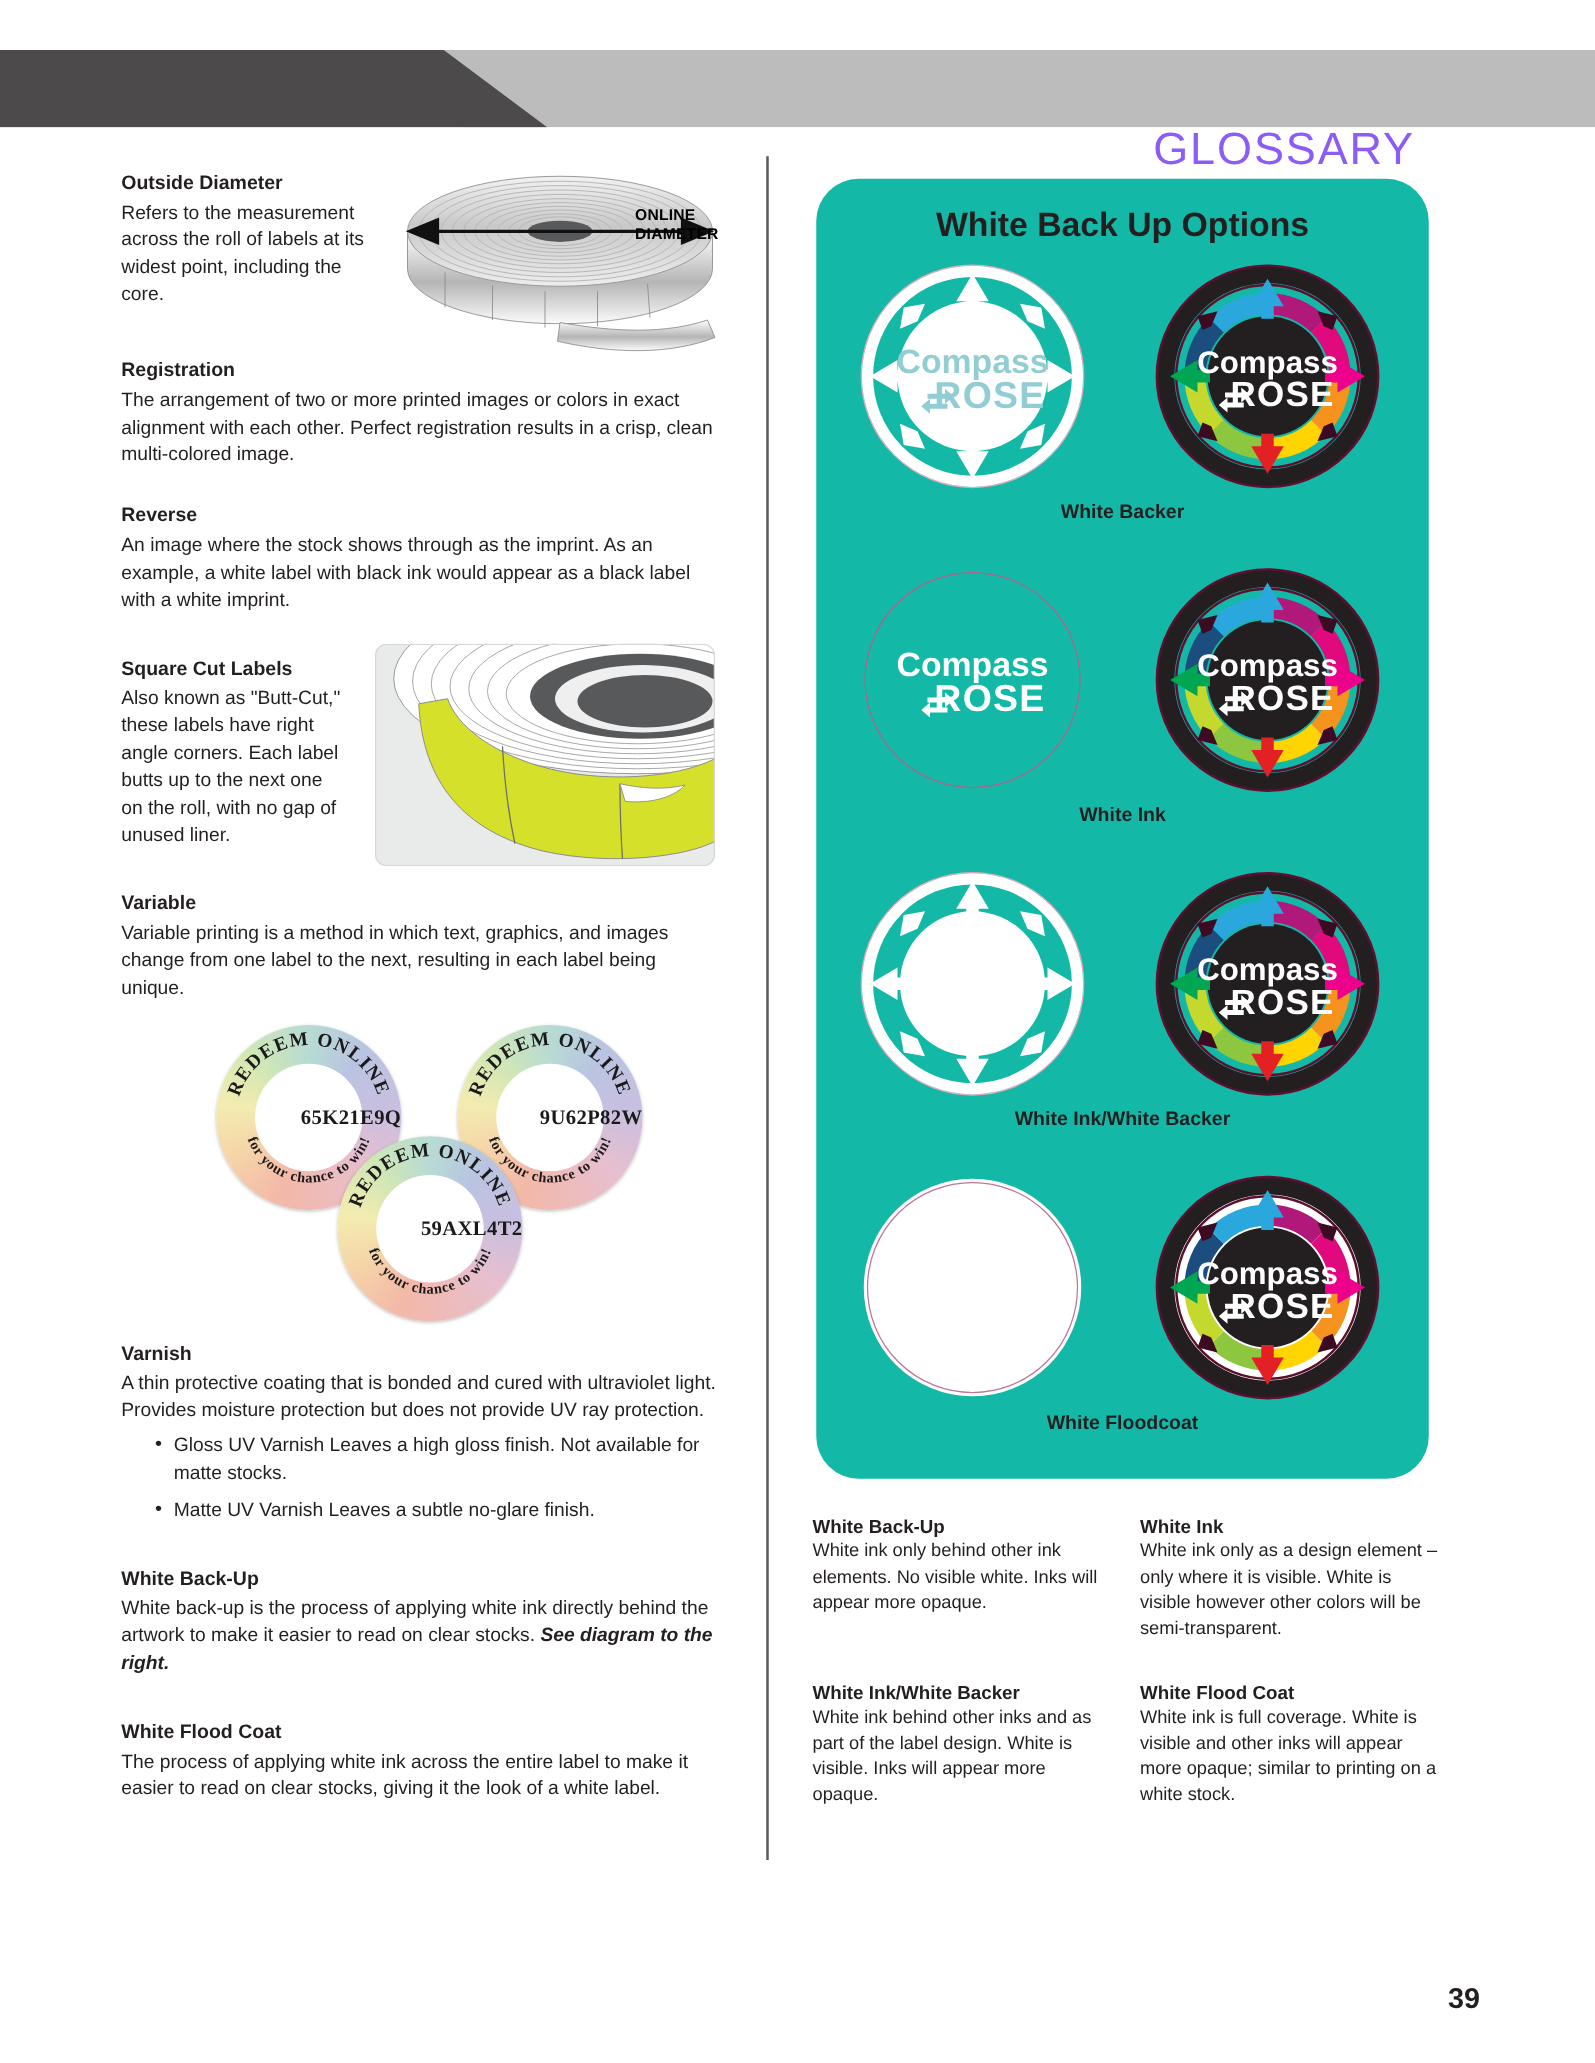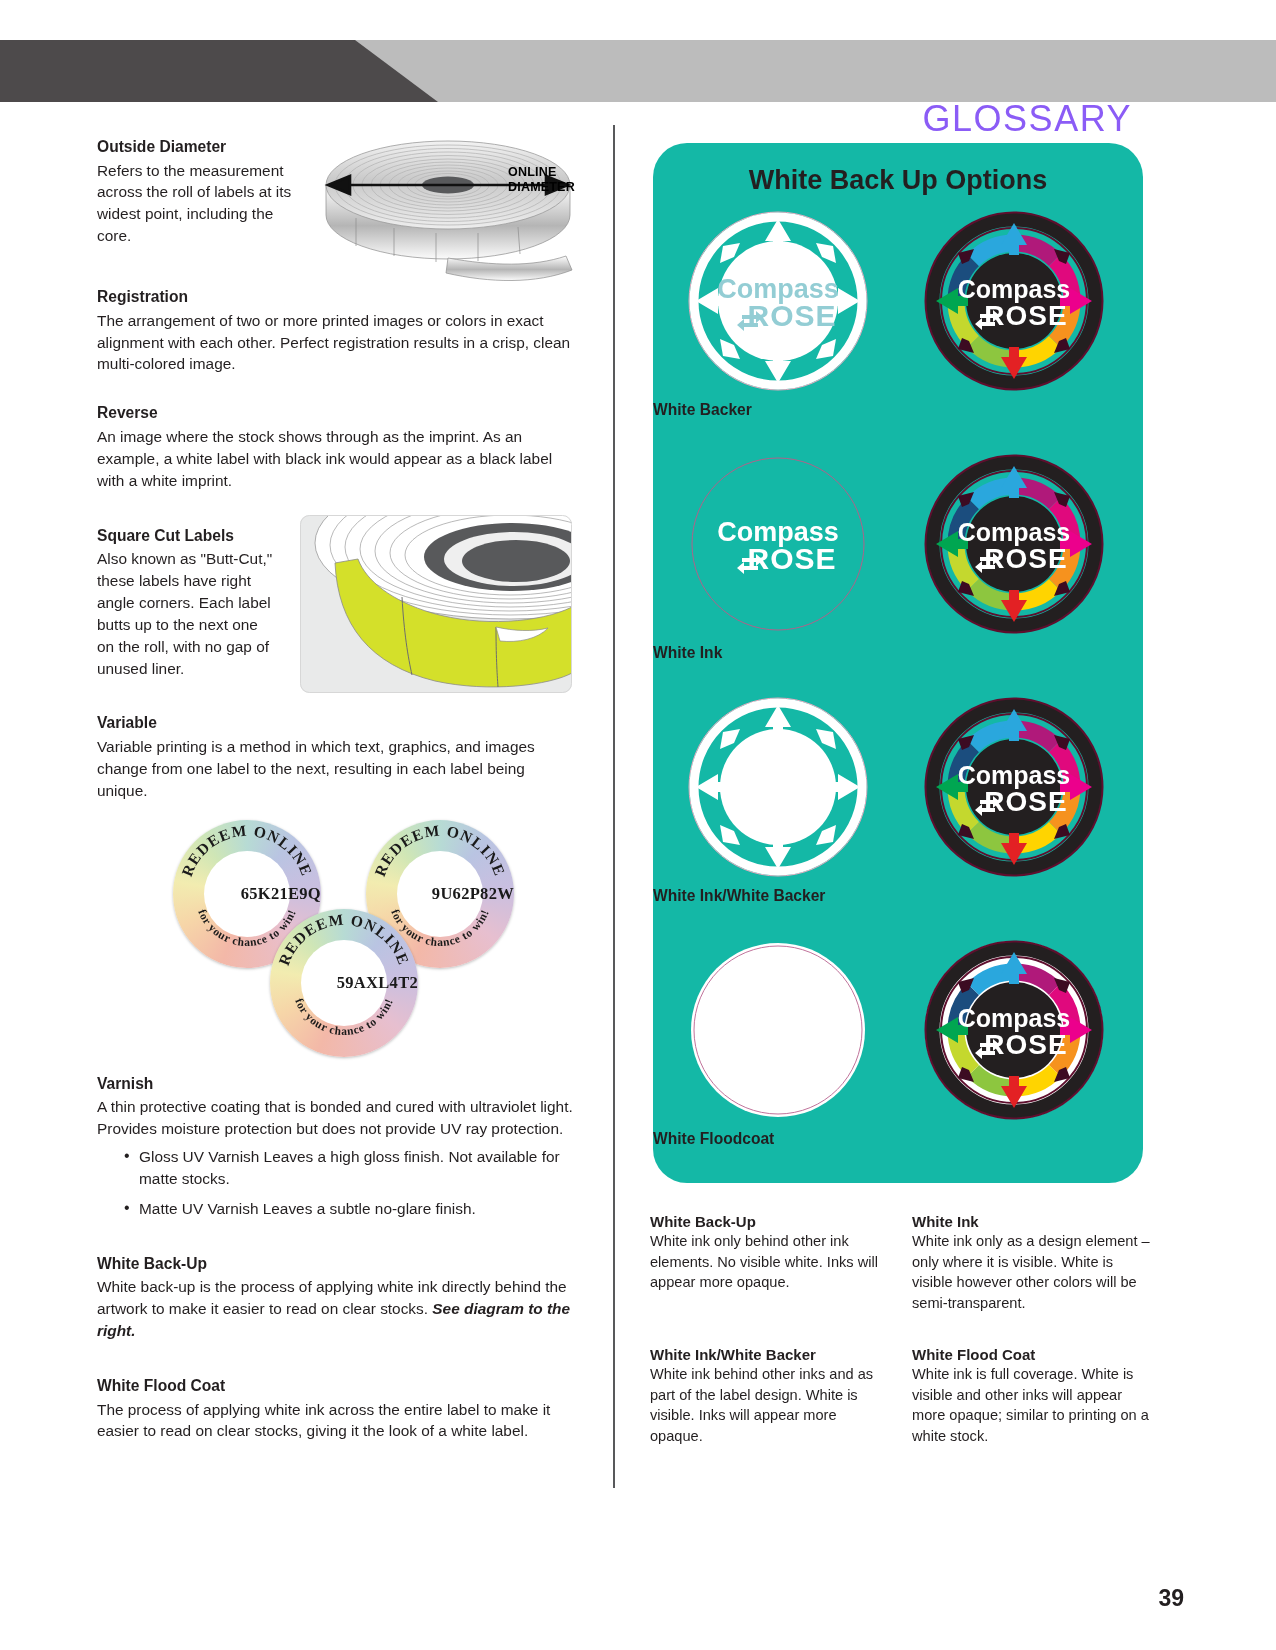--- a/index.html
+++ b/index.html
@@ -127,21 +127,21 @@
   .row { position: absolute; left: 0; width: 490px; height: 222px; }
   #row0 { top: 62px; }
   #row1 { top: 305px; }
   #row2 { top: 548px; }
   #row3 { top: 791px; }
 
   .slot { position: absolute; top: 0; width: 206px; height: 192px; }
   .slot.left  { left: 22px; }
   .slot.right { left: 258px; }
   .row-label {
-    position: absolute; left: 0; right: 0; top: 196px; 
+    position: absolute; left: 0; right: 0; top: 196px; text-align: center;
     font-size: 15.6px; font-weight: bold; color: #231f20;
   }
 
   
   .desc-grid { position: absolute; left: 650px; top: 1213px; width: 500px; }
   .desc {
     position: absolute; width: 228px;
   }
   .desc h4 { font-size: 15px; font-weight: bold; margin-bottom: 1px; }
   .desc p  { font-size: 14.6px; line-height: 1.42; }

